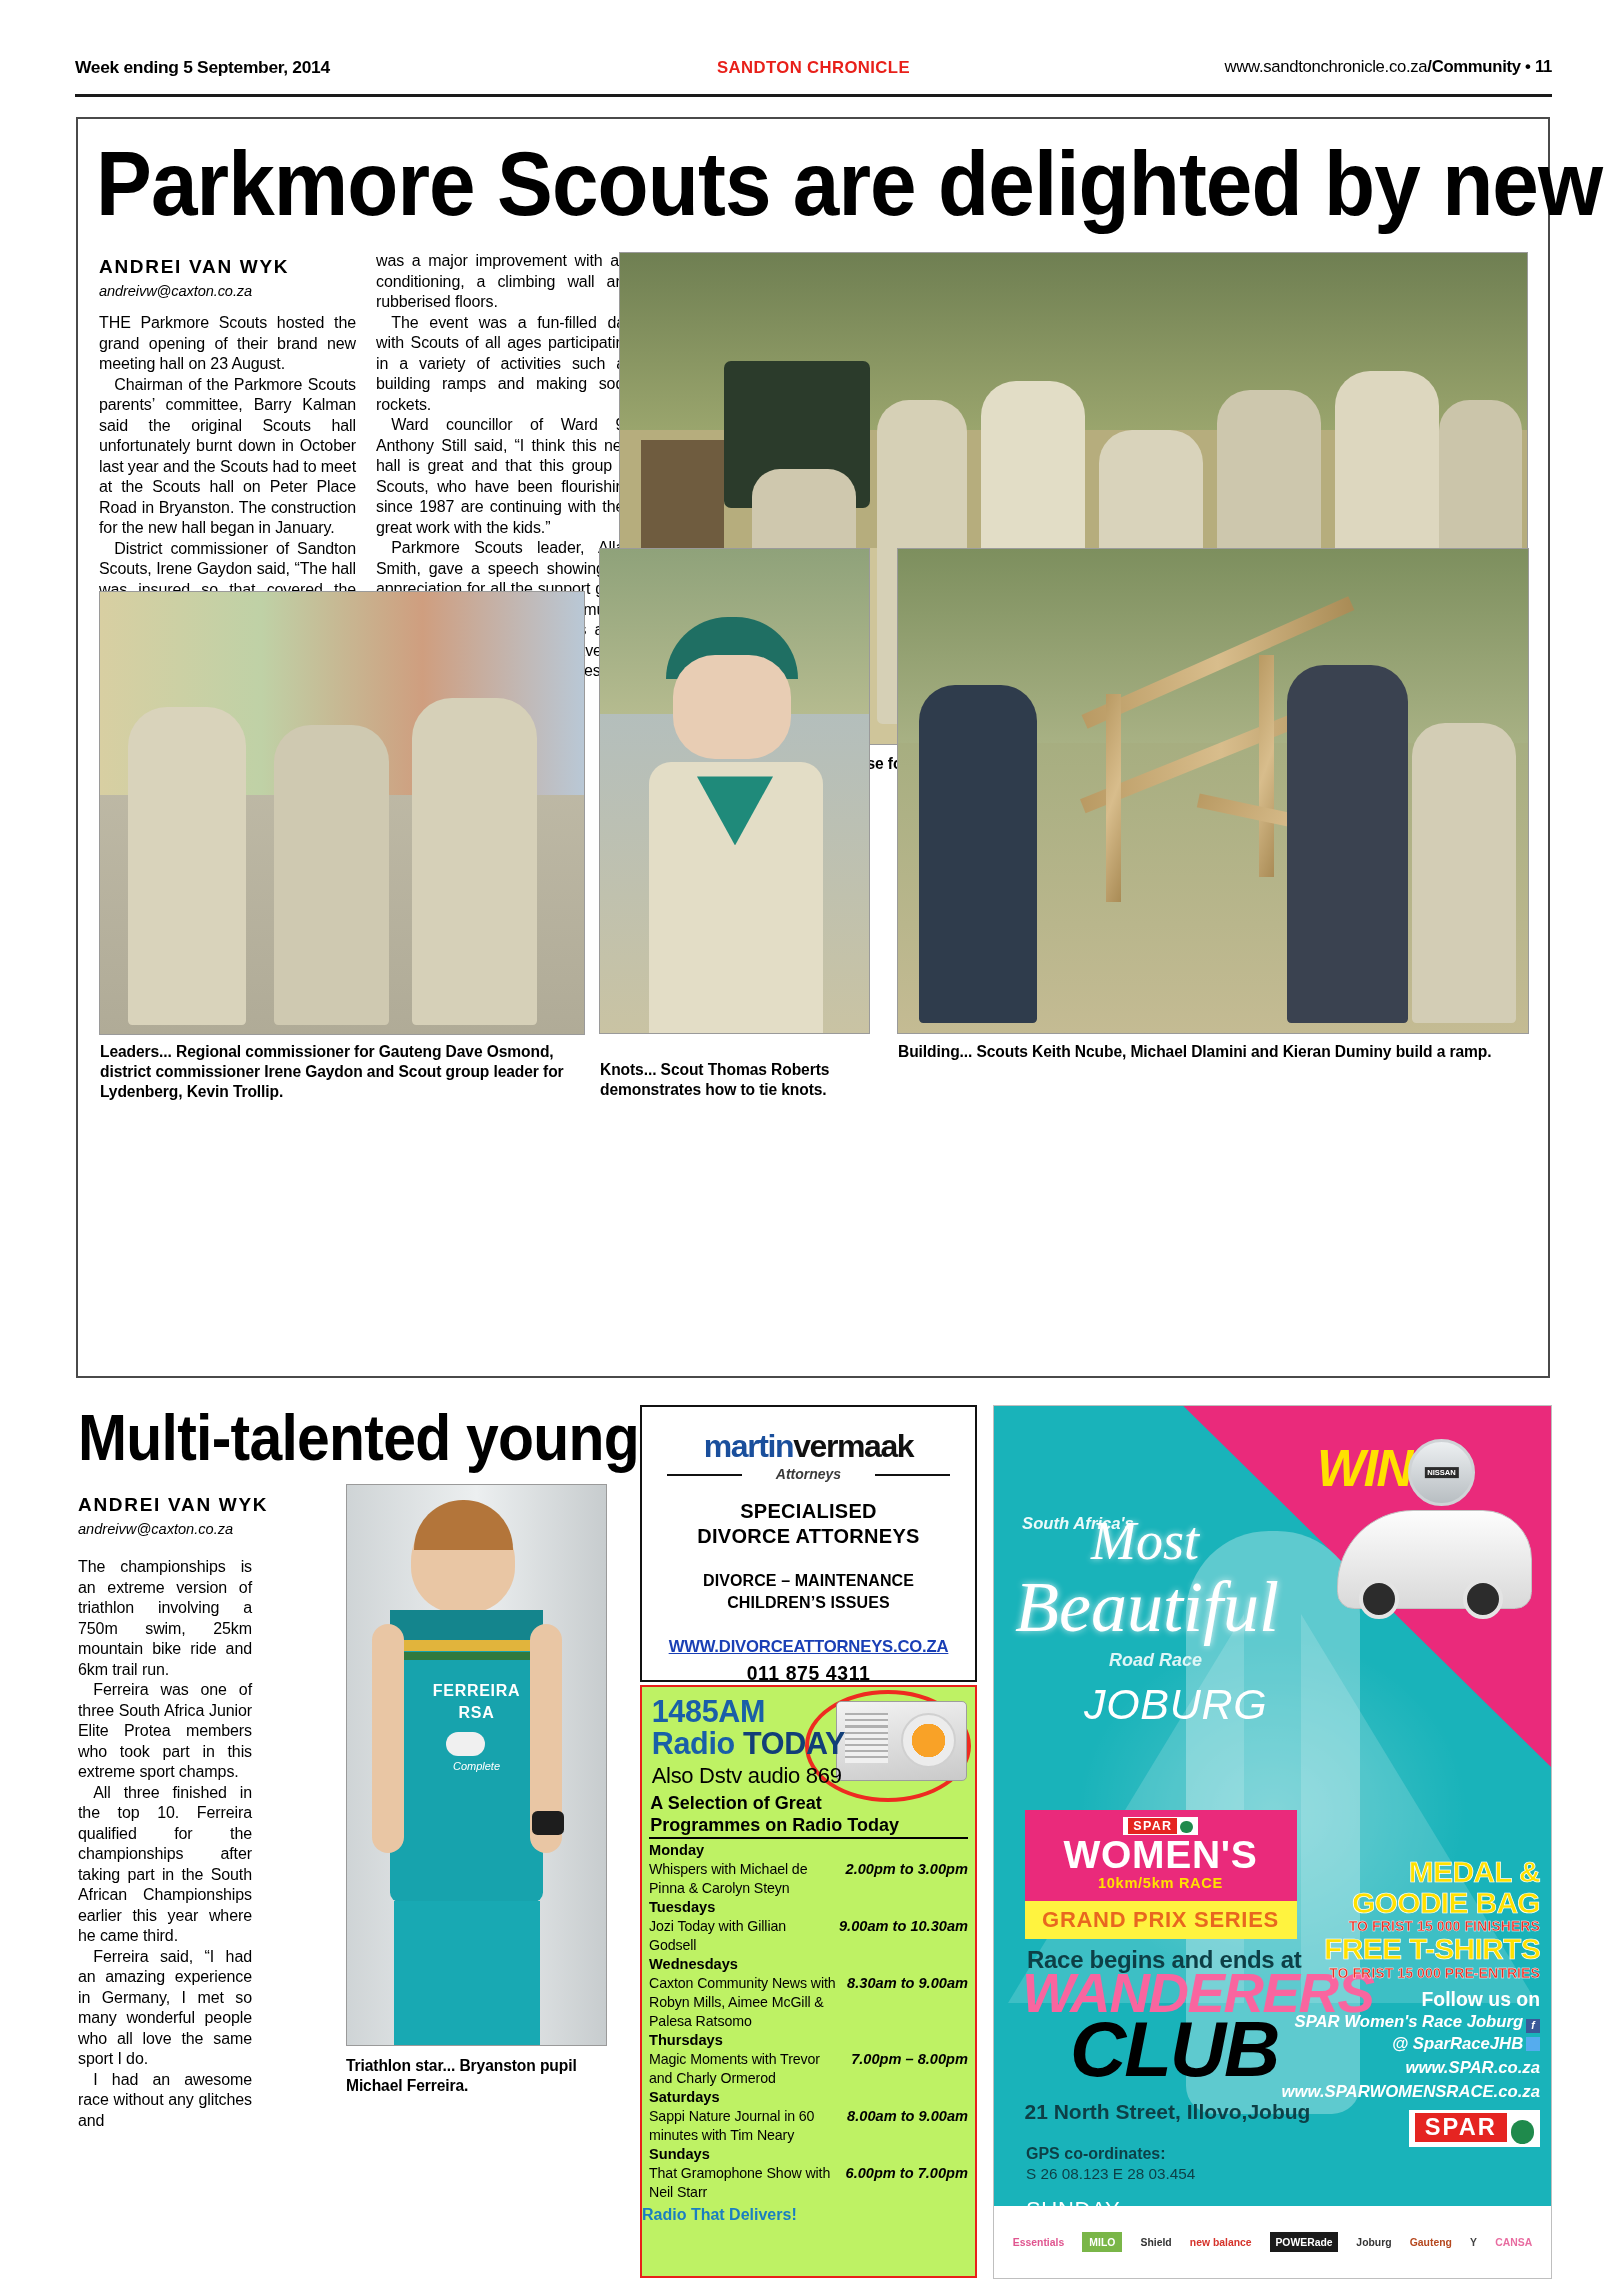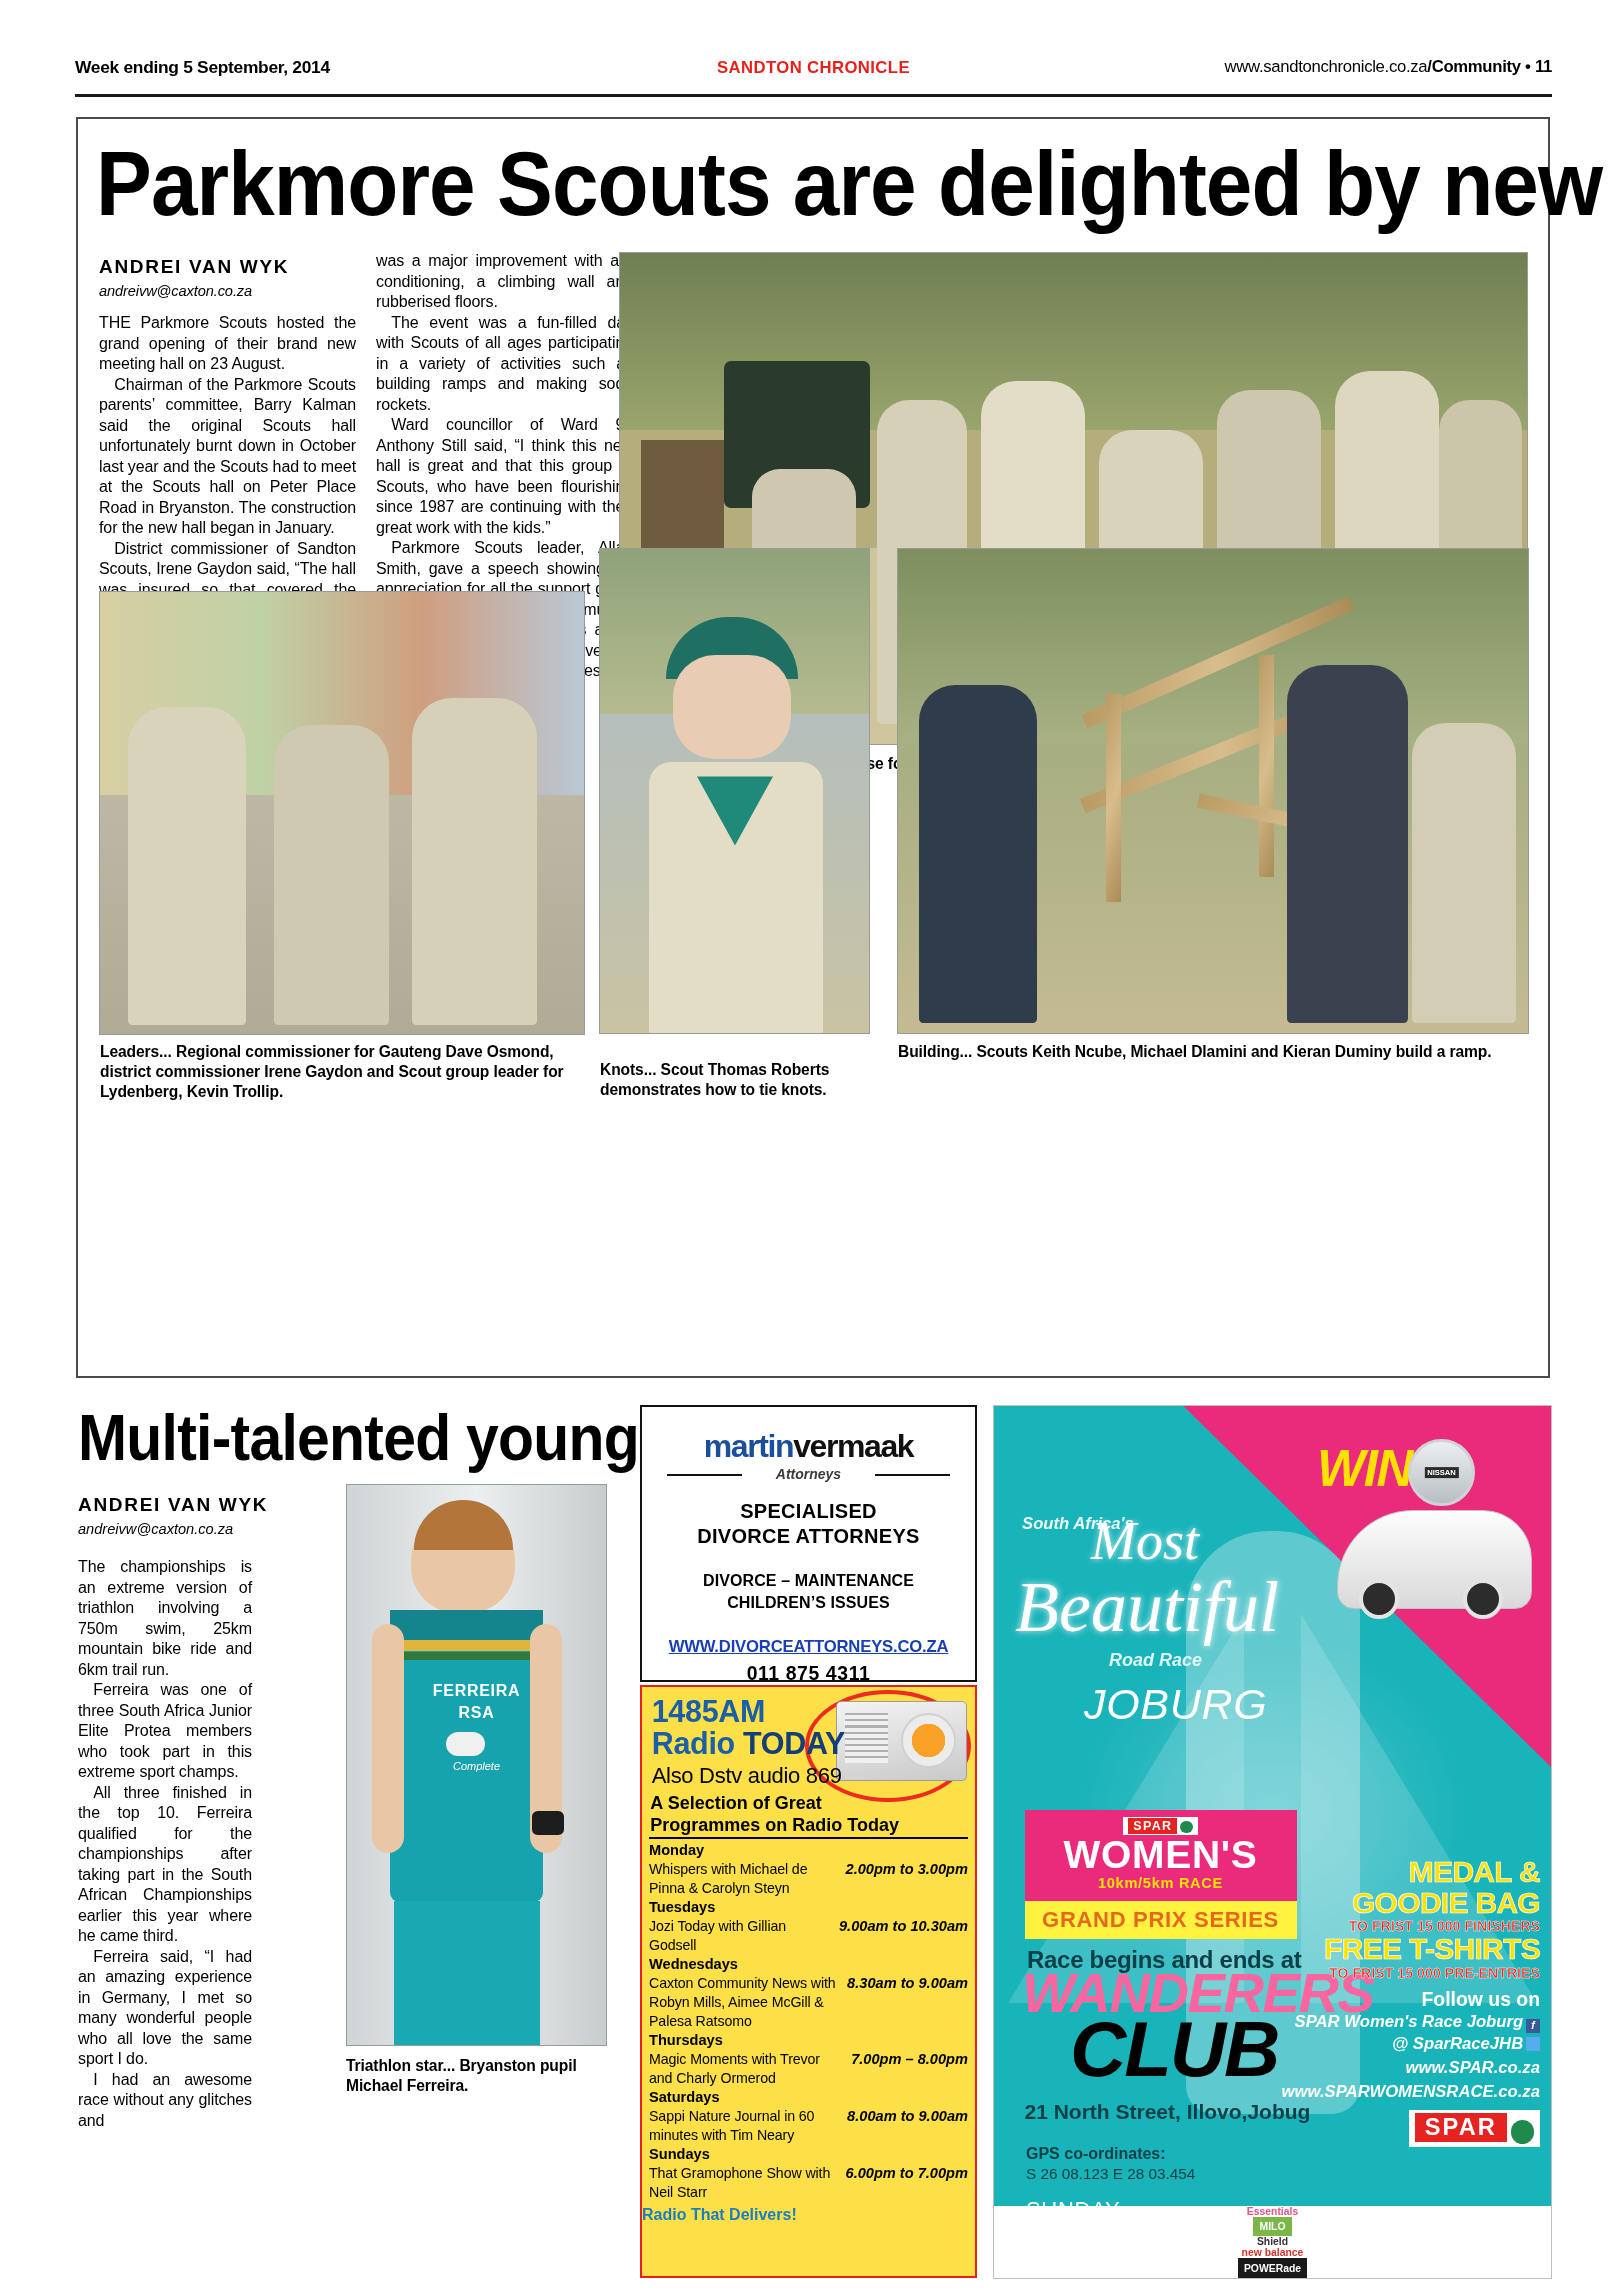--- a/index.html
+++ b/index.html
@@ -63,21 +63,21 @@
   .mv-sub{position:relative;margin-top:1.4px;font-size:14px;font-style:italic;font-weight:bold;color:#3a3a3a;}
   .mv-sub:before,.mv-sub:after{content:"";position:absolute;top:50%;width:75px;height:2.1px;background:#111;}
   .mv-sub:before{left:25px;} .mv-sub:after{right:25px;}
   .mv-h{margin-top:16.7px;font-size:20px;font-weight:bold;line-height:25px;letter-spacing:0.3px;}
   .mv-m{margin-top:21px;font-size:16px;font-weight:bold;line-height:21.5px;letter-spacing:0.1px;}
   .mv-web{margin-top:23.6px;font-size:16.7px;font-weight:bold;color:#1a3fb5;text-decoration:underline;letter-spacing:-0.2px;}
   .mv-tel{margin-top:4.9px;font-size:19.4px;font-weight:bold;letter-spacing:0.6px;}
 
   
   .adRT{position:absolute;left:640px;top:1685px;width:337px;height:593px;
-        border:2.1px solid #e8201a;background:#fde047;box-sizing:border-box;overflow:hidden;}
+        border:2.1px solid #e8201a;background:#bef264;box-sizing:border-box;overflow:hidden;}
   .rt-top{position:relative;height:149px;}
   .rt-freq{position:absolute;left:9.7px;top:7px;font-size:30.5px;font-weight:bold;color:#1a5fa8;letter-spacing:-0.3px;}
   .rt-name{position:absolute;left:9.7px;top:39px;font-size:30.5px;font-weight:bold;color:#1a5fa8;letter-spacing:-0.3px;}
   .rt-name .t{color:#123f78;}
   .rt-dstv{position:absolute;left:9.7px;top:76px;font-size:22px;letter-spacing:-0.3px;}
   .rt-sel{position:absolute;left:8.3px;top:106px;font-size:18px;font-weight:bold;line-height:21.5px;}
   .rt-radio{position:absolute;right:4.2px;top:2.8px;width:160px;height:104px;}
   .rt-ring{position:absolute;right:0;top:0;width:158px;height:104px;border:4.2px solid #ee2b20;border-radius:50%;}
   .rt-body{position:absolute;right:4.2px;top:11px;width:129px;height:78px;border-radius:4.9px;
            background:linear-gradient(170deg,#f3f3f3,#c9c9c9);border:0.7px solid #9d9d9d;}
@@ -151,21 +151,21 @@
   .sp-soc{font-size:16.7px;font-weight:bold;font-style:italic;color:#fff;line-height:21.5px;}
   .fb{display:inline-block;width:14px;height:14px;background:#3b5998;color:#fff;font-size:10.4px;
       font-weight:bold;text-align:center;line-height:14px;vertical-align:-2.1px;margin-left:2.8px;}
   .tw{display:inline-block;width:14px;height:14px;background:#55acee;vertical-align:-2.1px;margin-left:2.8px;}
   .sp-web{font-size:16.7px;font-weight:bold;font-style:italic;color:#fff;line-height:21.5px;margin-top:2.8px;}
   .sp-sparbig{margin-top:7px;display:inline-block;background:#fff;padding:3.5px 5.6px;}
   .sp-sparbig .red{display:inline-block;background:#e52421;color:#fff;font-weight:bold;font-size:23.6px;padding:0.7px 9.7px;letter-spacing:2.1px;}
   .sp-sparbig .tree{display:inline-block;width:23.6px;height:23.6px;border-radius:50%;background:#1f8a4c;vertical-align:middle;margin-left:4.2px;}
 
   .sp-sponsors{position:absolute;left:0;bottom:0;width:100%;height:72px;background:#fff;
-               display:flex;align-items:center;justify-content:space-around;padding:0 9.7px;box-sizing:border-box;flex-direction:column;}
+               display:flex;align-items:center;justify-content:space-around;padding:0 9.7px;box-sizing:border-box;}
   .spon{font-size:10.4px;font-weight:bold;text-align:center;}
   .wood{background:linear-gradient(110deg,#b99a63,#d8bd8c,#a98b55);}
 </style>
 </head>
 <body>
 
 <div class="page">
 
   <div class="masthead">
     <div class="mh-date">Week ending 5 September, 2014</div>

